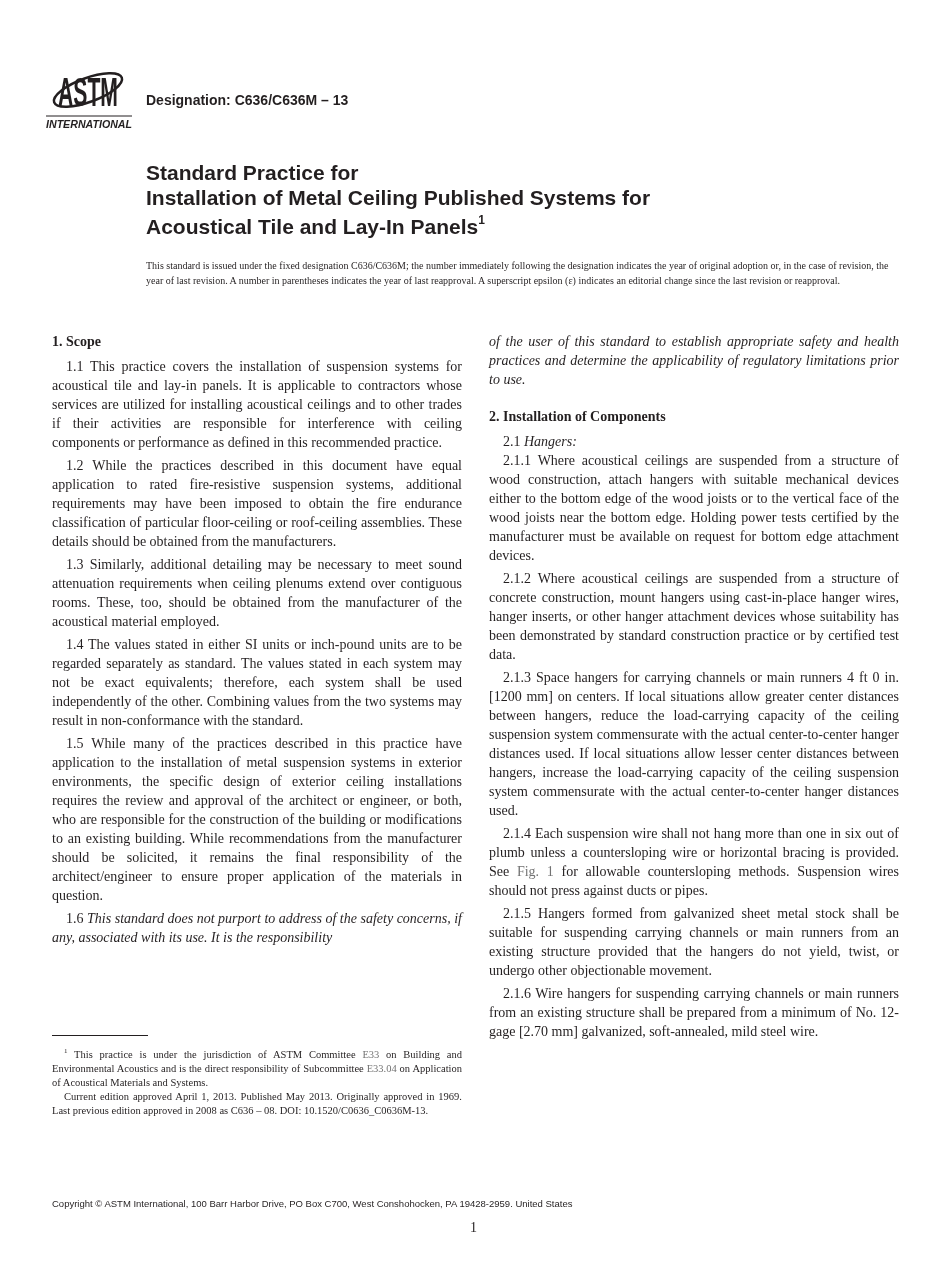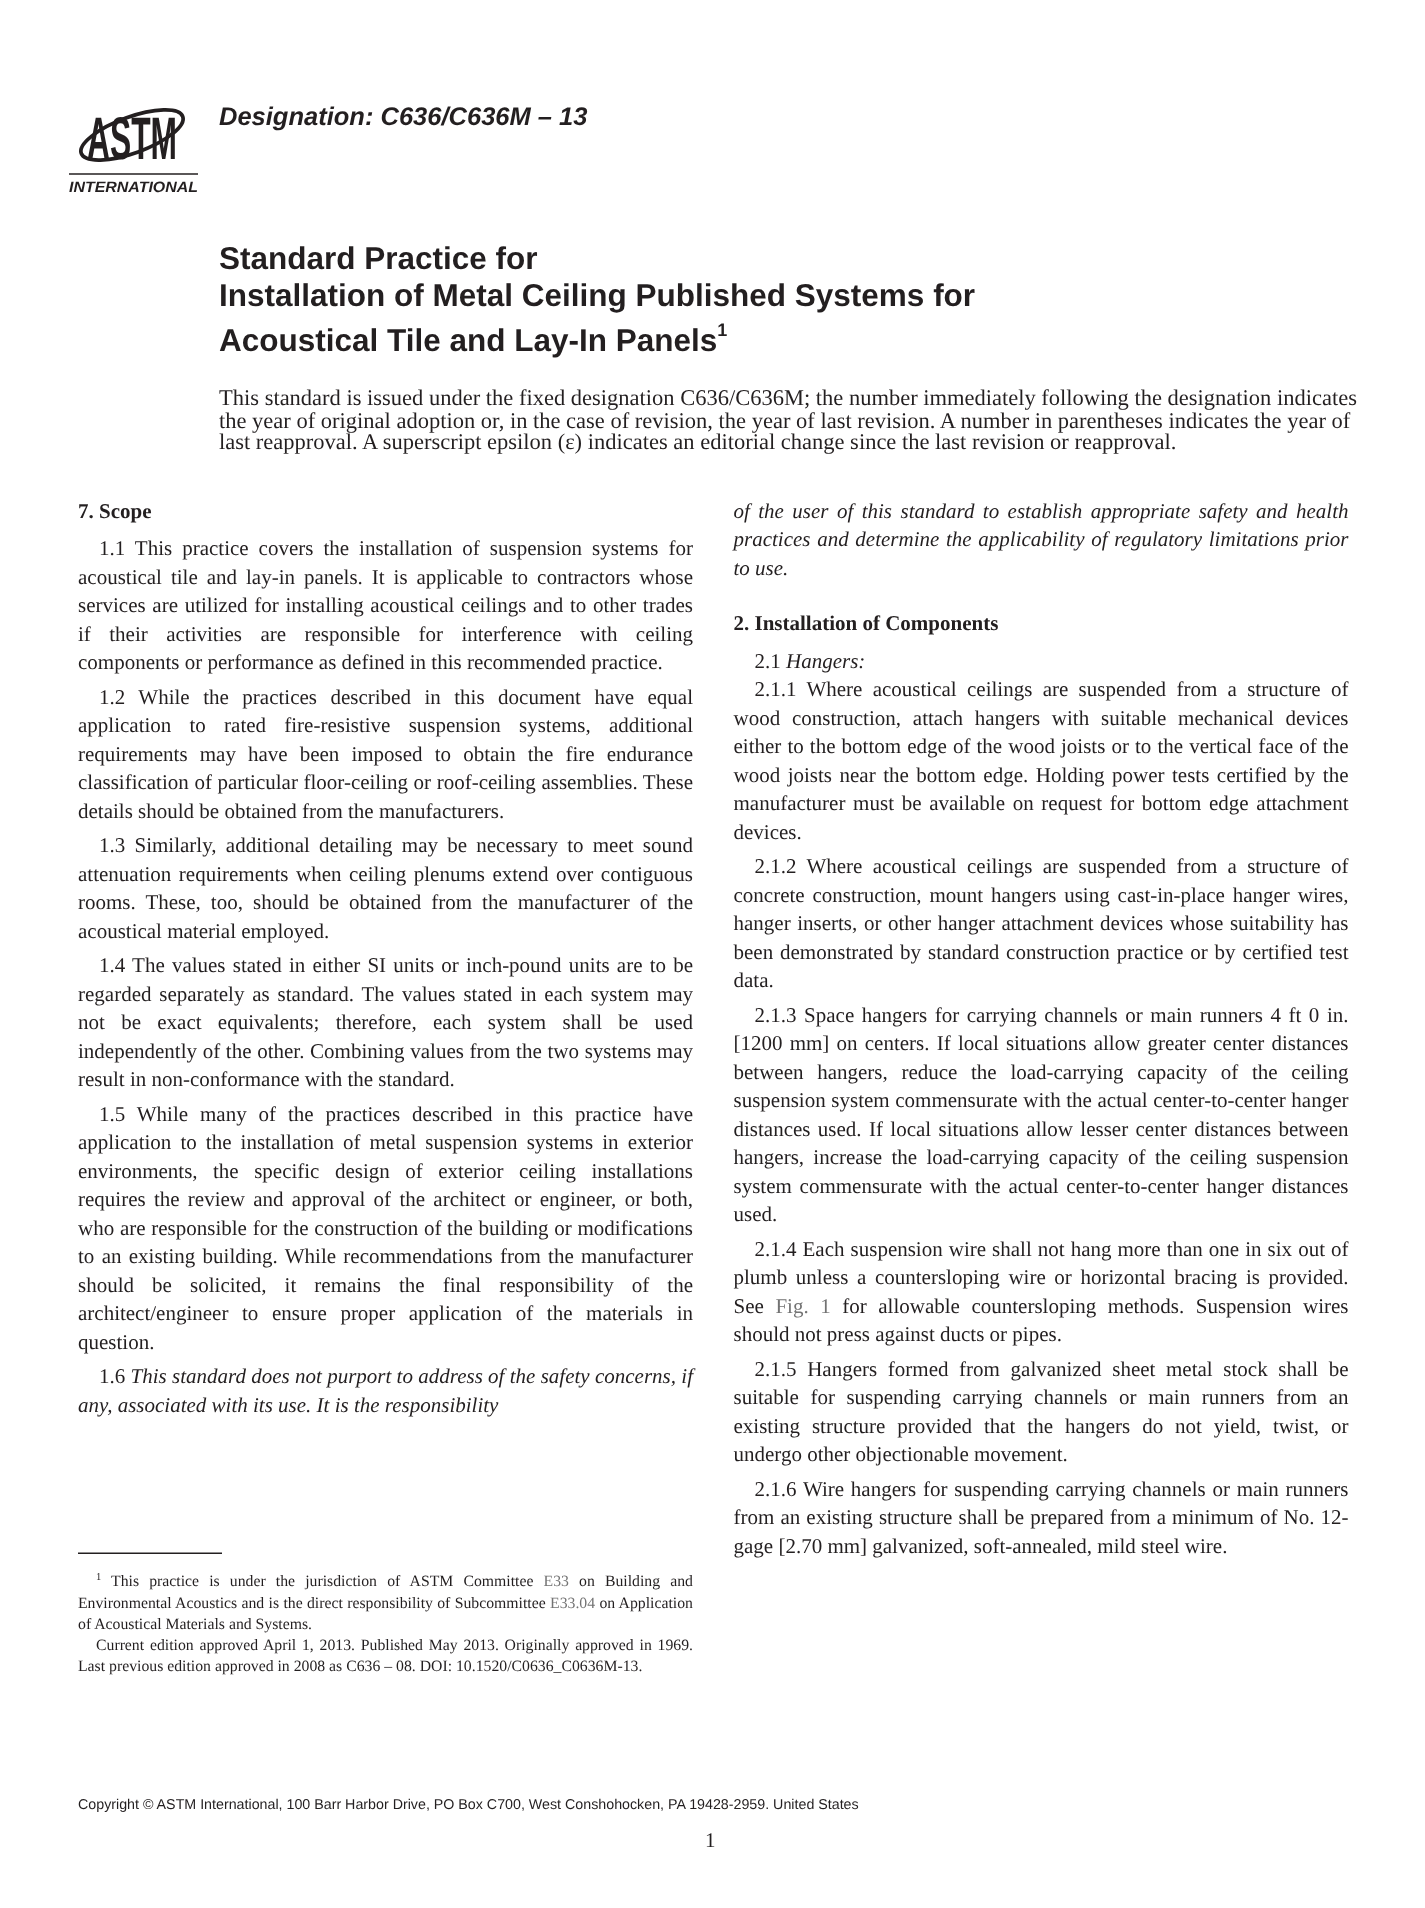--- a/index.html
+++ b/index.html
@@ -1,23 +1,23 @@
 <!DOCTYPE html>
 <html><head>
 <meta charset="utf-8">
 <style>
   html,body{margin:0;padding:0;background:#fff;}
   body{width:950px;height:1272px;position:relative;overflow:hidden;color:#231f20;}
   .serif{font-family:"Liberation Serif","DejaVu Serif",serif;}
   .sans{font-family:"Liberation Sans","DejaVu Sans",sans-serif;}
   #logo{position:absolute;left:44px;top:56px;width:90px;height:76px;}
-  #designation{position:absolute;left:146px;top:68px;font-size:17px;font-weight:bold;font-style:italic;}
+  #designation{position:absolute;left:146px;top:92px;font-size:14px;font-weight:bold;}
   #title-block{position:absolute;left:146px;top:160px;font-size:21px;font-weight:bold;line-height:25px;}
   #title-block sup{font-size:12px;position:relative;top:-2px;}
-  #issuance{position:absolute;left:146px;top:259px;width:760px;font-size:15px;line-height:14.5px;}
+  #issuance{position:absolute;left:146px;top:259px;width:760px;font-size:10px;line-height:14.5px;}
   .col{position:absolute;top:332px;width:410px;font-size:14px;line-height:19px;text-align:justify;}
   #col-left{left:52px;}
   #col-right{left:489px;top:332px;}
   .col p{margin:0;text-indent:14px;}
   .col p.gap{margin-top:4px;}
   .col h2{font-size:14px;font-weight:bold;margin:0 0 6px 0;line-height:19px;}
   .col p.noindent{text-indent:0;}
   .ital{font-style:italic;}
   a.link{color:#737373;text-decoration:none;}
   #fn-rule{position:absolute;left:52px;top:1035px;width:96px;height:1px;background:#231f20;}
@@ -43,21 +43,21 @@
 
 <div id="title-block" class="sans">
   <div>Standard Practice for</div>
   <div>Installation of Metal Ceiling Published Systems for</div>
   <div><span>Acoustical Tile and Lay-In Panels</span><sup>1</sup></div>
 </div>
 
 <div id="issuance" class="serif">This standard is issued under the fixed designation C636/C636M; the number immediately following the designation indicates the year of original adoption or, in the case of revision, the year of last revision. A number in parentheses indicates the year of last reapproval. A superscript epsilon (ε) indicates an editorial change since the last revision or reapproval.</div>
 
 <div id="col-left" class="col serif">
-  <h2>7.  Scope</h2>
+  <h2>1.  Scope</h2>
   <p>1.1  This practice covers the installation of suspension systems for acoustical tile and lay-in panels. It is applicable to contractors whose services are utilized for installing acoustical ceilings and to other trades if their activities are responsible for interference with ceiling components or performance as defined in this recommended practice.</p>
   <p class="gap">1.2  While the practices described in this document have equal application to rated fire-resistive suspension systems, additional requirements may have been imposed to obtain the fire endurance classification of particular floor-ceiling or roof-ceiling assemblies. These details should be obtained from the manufacturers.</p>
   <p class="gap">1.3  Similarly, additional detailing may be necessary to meet sound attenuation requirements when ceiling plenums extend over contiguous rooms. These, too, should be obtained from the manufacturer of the acoustical material employed.</p>
   <p class="gap">1.4  The values stated in either SI units or inch-pound units are to be regarded separately as standard. The values stated in each system may not be exact equivalents; therefore, each system shall be used independently of the other. Combining values from the two systems may result in non-conformance with the standard.</p>
   <p class="gap">1.5  While many of the practices described in this practice have application to the installation of metal suspension systems in exterior environments, the specific design of exterior ceiling installations requires the review and approval of the architect or engineer, or both, who are responsible for the construction of the building or modifications to an existing building. While recommendations from the manufacturer should be solicited, it remains the final responsibility of the architect/engineer to ensure proper application of the materials in question.</p>
   <p class="gap"><span>1.6 </span><span class="ital">This standard does not purport to address of the safety concerns, if any, associated with its use. It is the responsibility</span></p>
 </div>
 
 <div id="col-right" class="col serif">
   <p class="noindent ital">of the user of this standard to establish appropriate safety and health practices and determine the applicability of regulatory limitations prior to use.</p>

